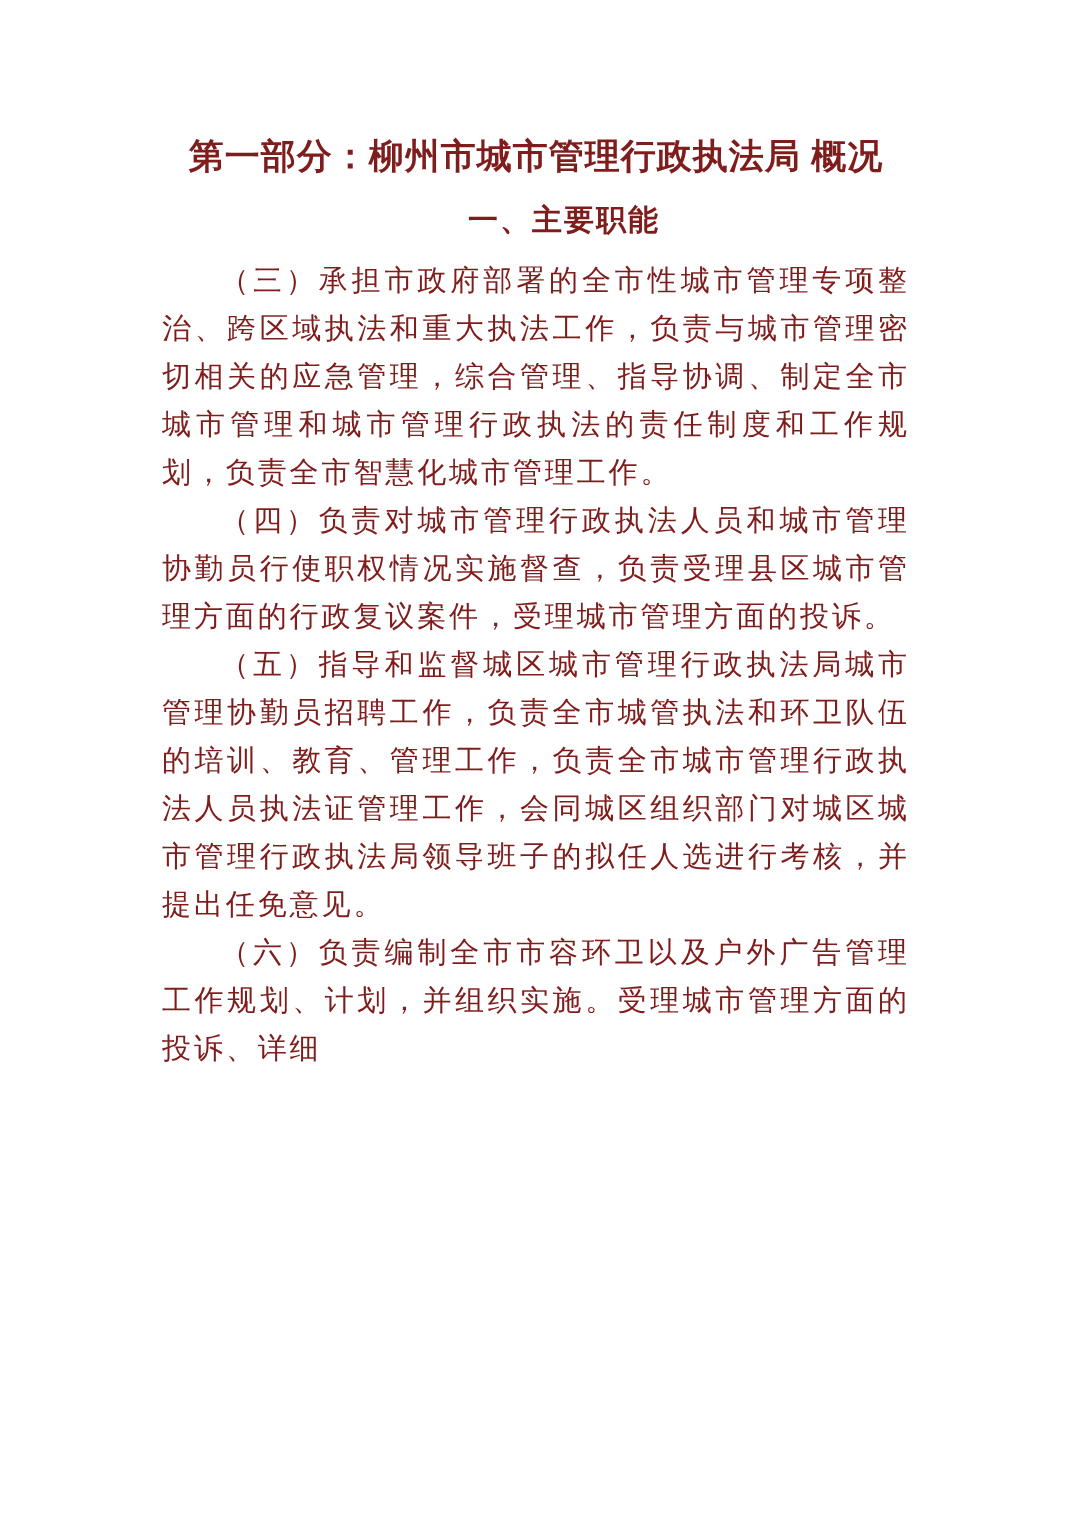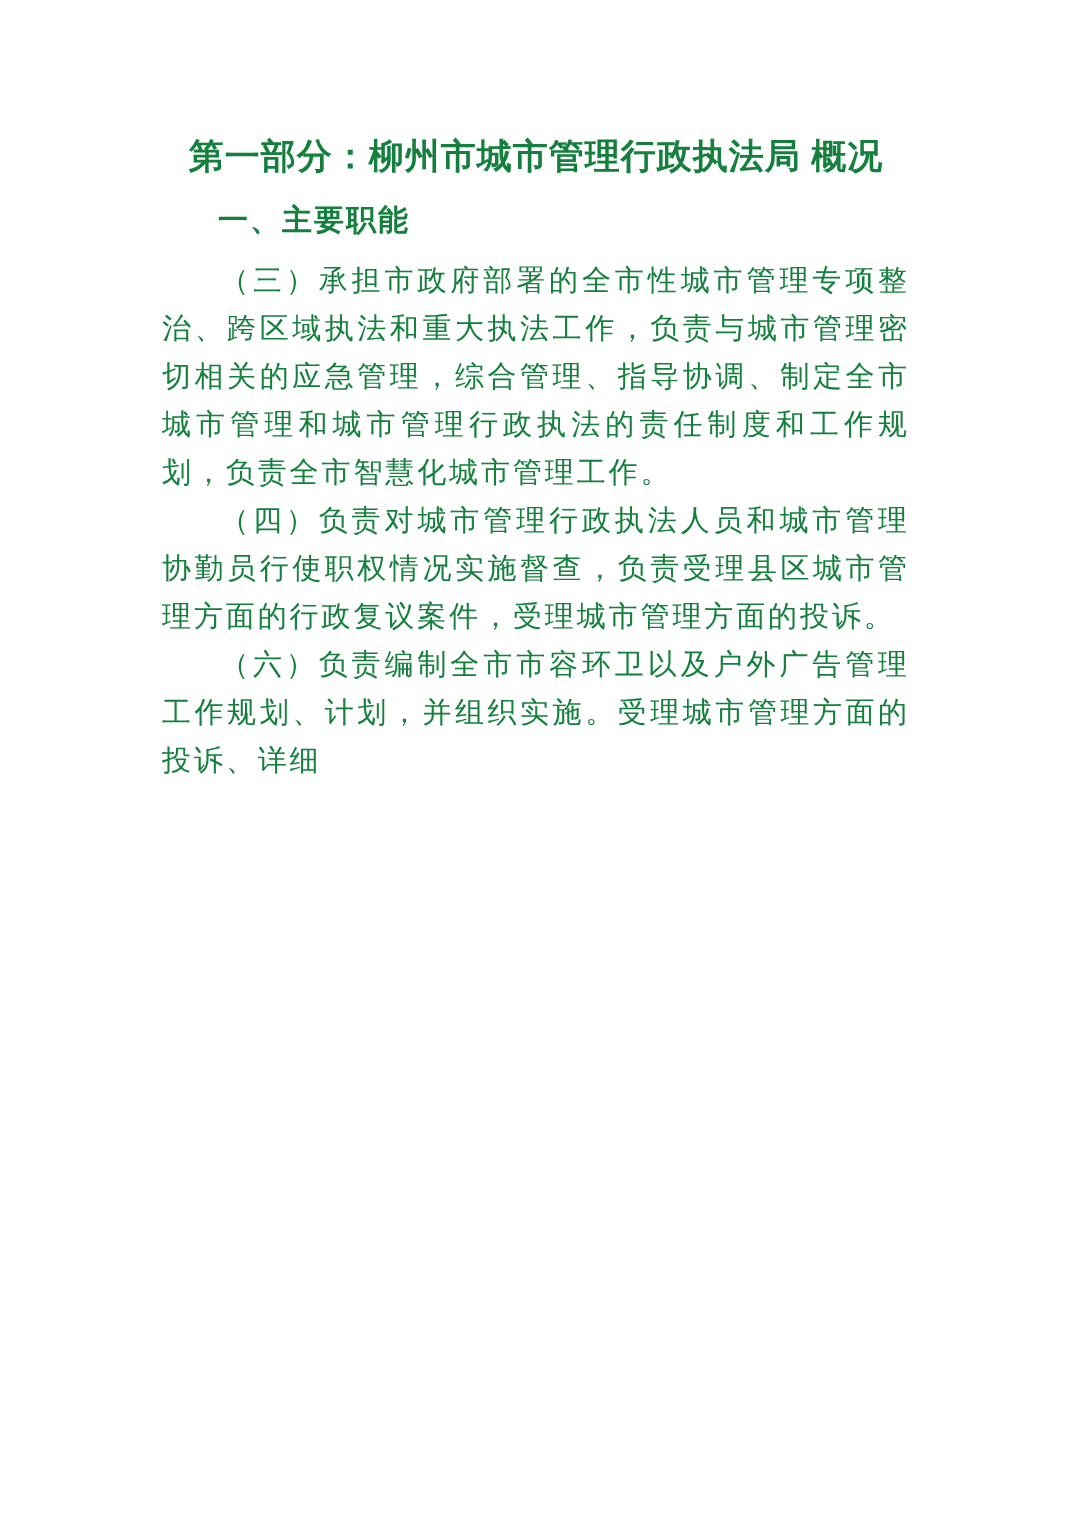--- a/index.html
+++ b/index.html
@@ -5,21 +5,21 @@
   html, body {
     margin: 0;
     padding: 0;
     background: #ffffff;
   }
   .page {
     position: relative;
     width: 959px;
     height: 1520px;
     background: #ffffff;
-    color: #15803d;
+    color: #7f1d1d;
     overflow: hidden;
     padding-left: 48px;
   }
   .content {
     position: absolute;
     left: 162px;
     top: 130px;
     width: 748px;
   }
   .doc-title {
@@ -32,20 +32,21 @@
     letter-spacing: 1px;
     white-space: nowrap;
   }
   .section-heading {
     margin: 16px 0 0 56px;
     font-family: "Liberation Sans", sans-serif;
     font-weight: 700;
     font-size: 30px;
     line-height: 44px;
     letter-spacing: 2px;
+    text-align: center;
   }
   .paragraphs {
     margin-top: 14px;
     font-family: "DejaVu Serif", serif;
     font-size: 29px;
     line-height: 48px;
   }
   .body-para {
     margin: 0;
     padding: 0;
@@ -58,16 +59,17 @@
 </head>
 <body>
 
 <div class="page">
   <div class="content">
     <h1 class="doc-title">第一部分：柳州市城市管理行政执法局 概况</h1>
     <h2 class="section-heading">一、主要职能</h2>
     <div class="paragraphs">
       <p class="body-para">（三）承担市政府部署的全市性城市管理专项整治、跨区域执法和重大执法工作，负责与城市管理密切相关的应急管理，综合管理、指导协调、制定全市城市管理和城市管理行政执法的责任制度和工作规划，负责全市智慧化城市管理工作。</p>
       <p class="body-para">（四）负责对城市管理行政执法人员和城市管理协勤员行使职权情况实施督查，负责受理县区城市管理方面的行政复议案件，受理城市管理方面的投诉。</p>
+      <p class="body-para">（五）指导和监督城区城市管理行政执法局城市管理协勤员招聘工作，负责全市城管执法和环卫队伍的培训、教育、管理工作，负责全市城市管理行政执法人员执法证管理工作，会同城区组织部门对城区城市管理行政执法局领导班子的拟任人选进行考核，并提出任免意见。</p>
       <p class="body-para">（六）负责编制全市市容环卫以及户外广告管理工作规划、计划，并组织实施。受理城市管理方面的投诉、详细</p>
     </div>
   </div>
 </div>
 
 </body></html>

